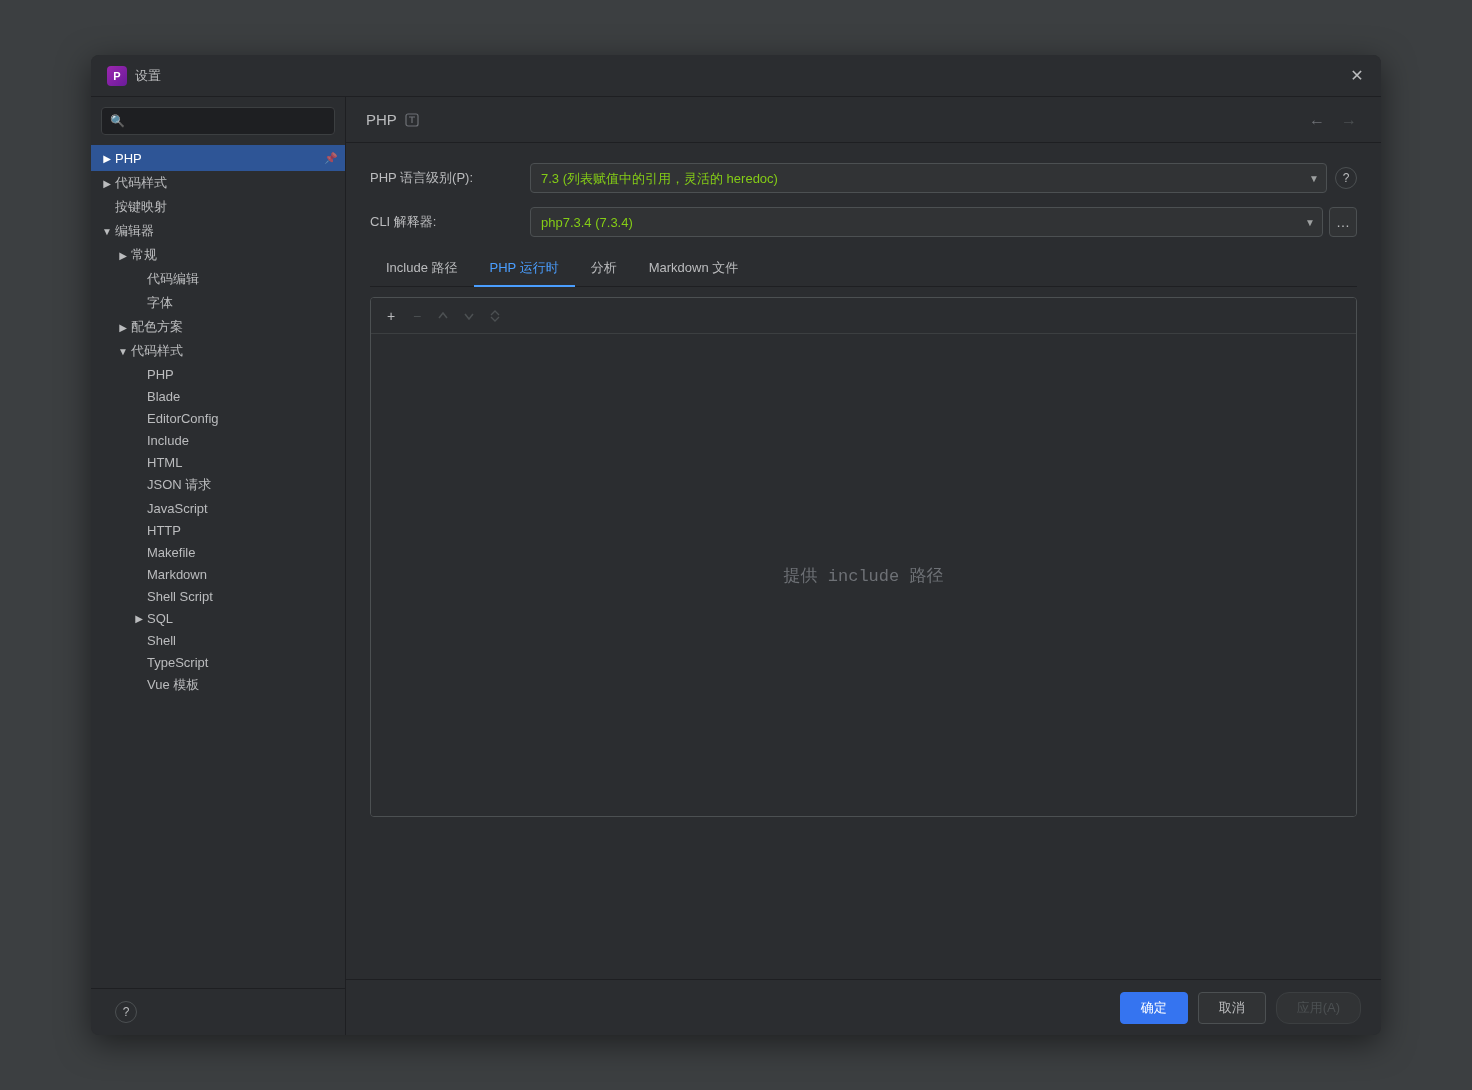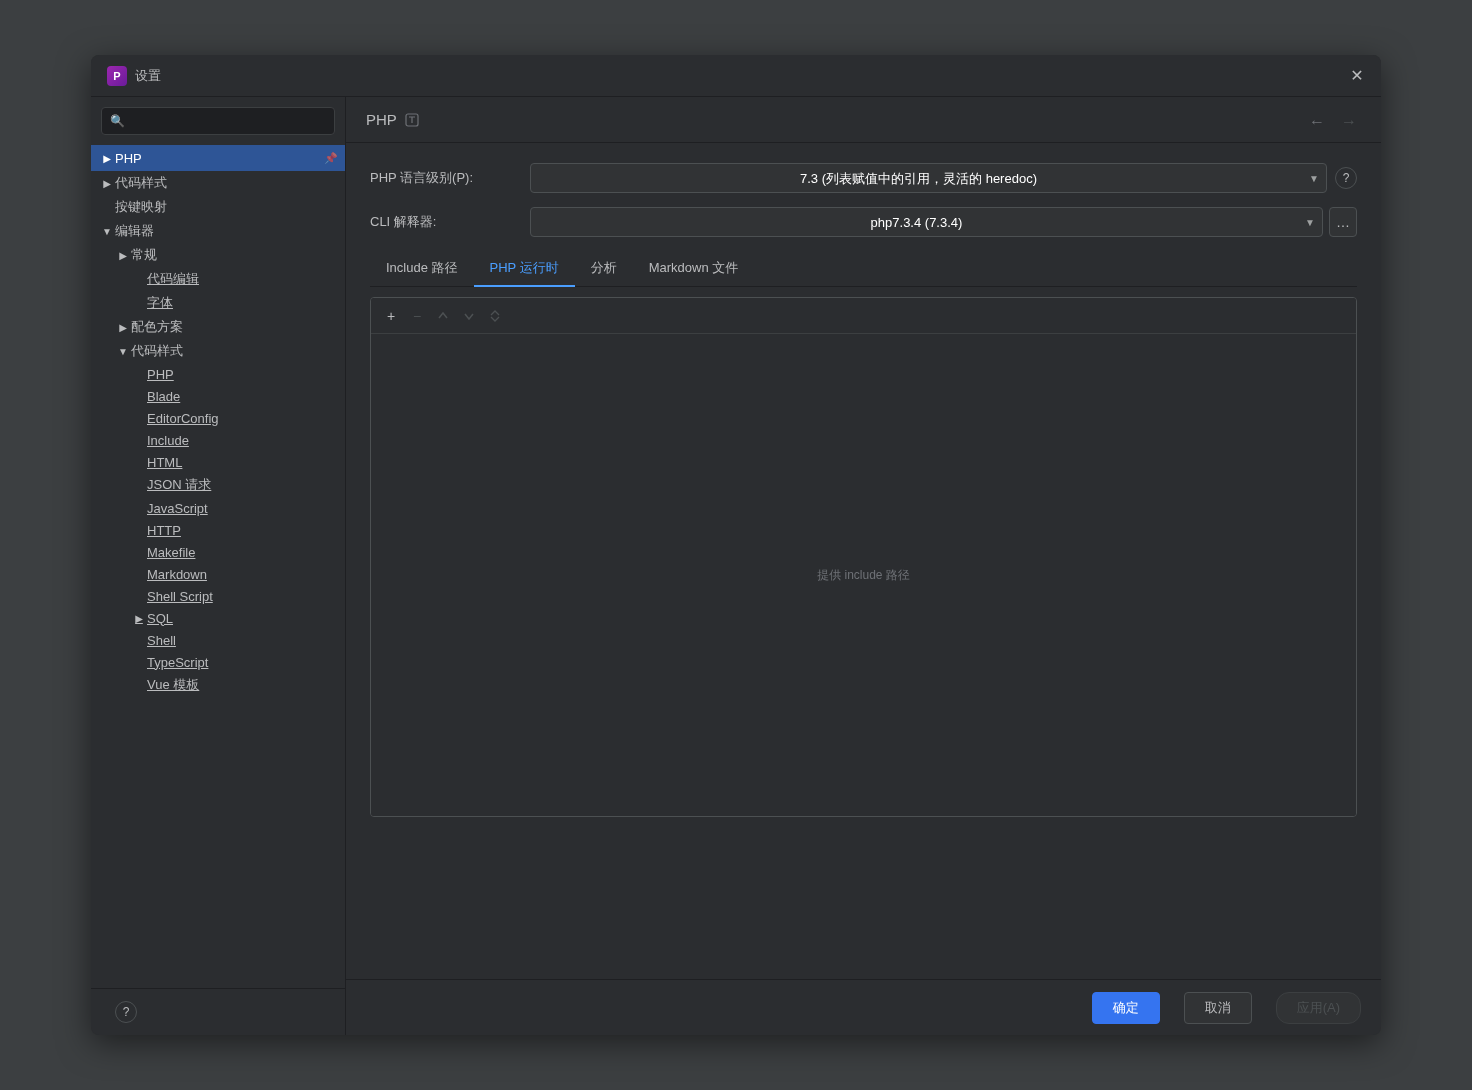--- a/index.html
+++ b/index.html
@@ -117,21 +117,21 @@
       display: flex;
       align-items: center;
       justify-content: center;
       margin-right: 4px;
       font-size: 11px;
       opacity: 0.6;
     }
     
     .indent-0 { padding-left: 8px; }
     .indent-1 { padding-left: 24px; }
-    .indent-2 { padding-left: 40px; text-decoration: underline; }
+    .indent-2 { padding-left: 40px; }
 
     
     .sidebar-help {
       padding: 12px 16px;
       border-top: 1px solid #1e1f22;
     }
 
     
     .main-content {
       flex: 1;
@@ -188,26 +188,25 @@
       position: relative;
       display: flex;
       align-items: center;
     }
     .select-control {
       width: 100%;
       background: #313335;
       border: 1px solid #4c5052;
       border-radius: 4px;
       height: 30px;
-      color: #ffffff;
+      color: #84cc16;
       font-size: 13px;
       padding: 0 30px 0 10px;
       appearance: none;
       cursor: pointer;
-      text-align: center;
     }
     .select-arrow {
       position: absolute;
       right: 8px;
       color: #9da0a0;
       font-size: 10px;
       pointer-events: none;
     }
     .help-btn {
       width: 22px;
@@ -287,32 +286,33 @@
       border-radius: 3px;
       font-size: 14px;
     }
     .toolbar-btn.disabled { color: #4c5052; cursor: default; }
     .tab-body {
       flex: 1;
       display: flex;
       align-items: center;
       justify-content: center;
       color: #6e7176;
-      font-size: 12px;
+      font-size: 17px;
       background: #2b2d30;
+      font-family: Liberation Mono, monospace;
     }
     
     .dialog-footer {
       height: 56px;
       border-top: 1px solid #1e1f22;
       display: flex;
       align-items: center;
       justify-content: flex-end;
       padding: 0 20px;
-      gap: 24px;
+      gap: 10px;
       background: #2b2d30;
       flex-shrink: 0;
     }
     .btn {
       height: 32px;
       padding: 0 20px;
       border-radius: 4px;
       font-size: 13px;
       cursor: pointer;
       border: 1px solid transparent;

